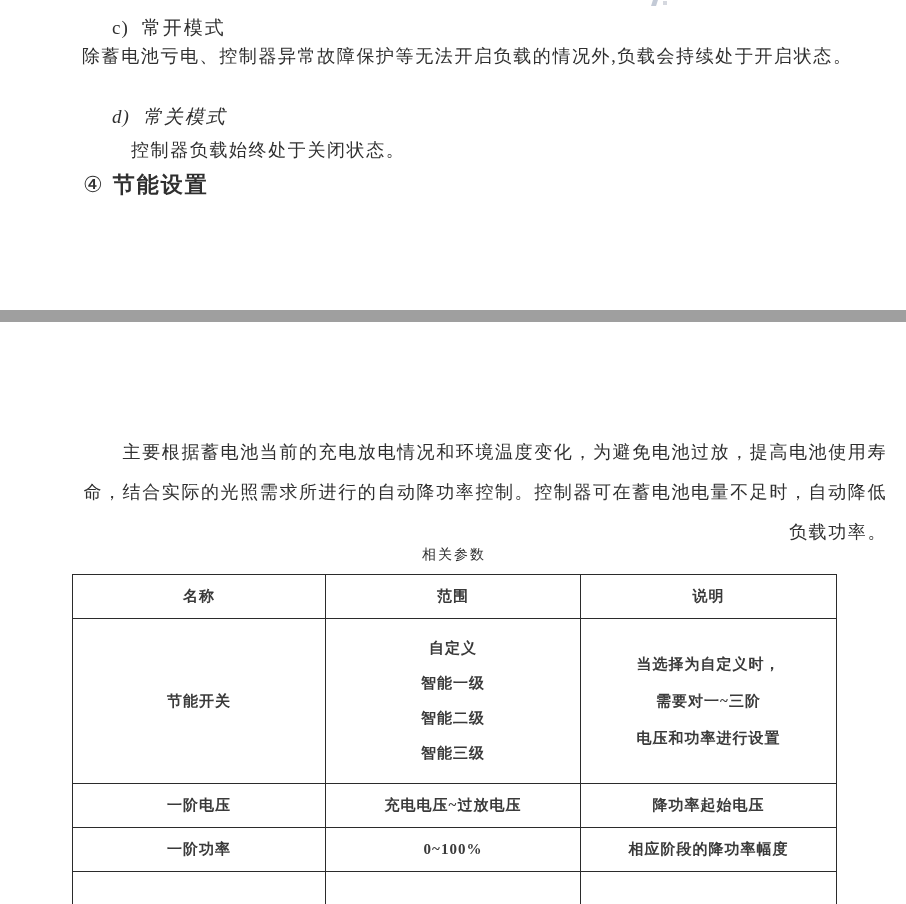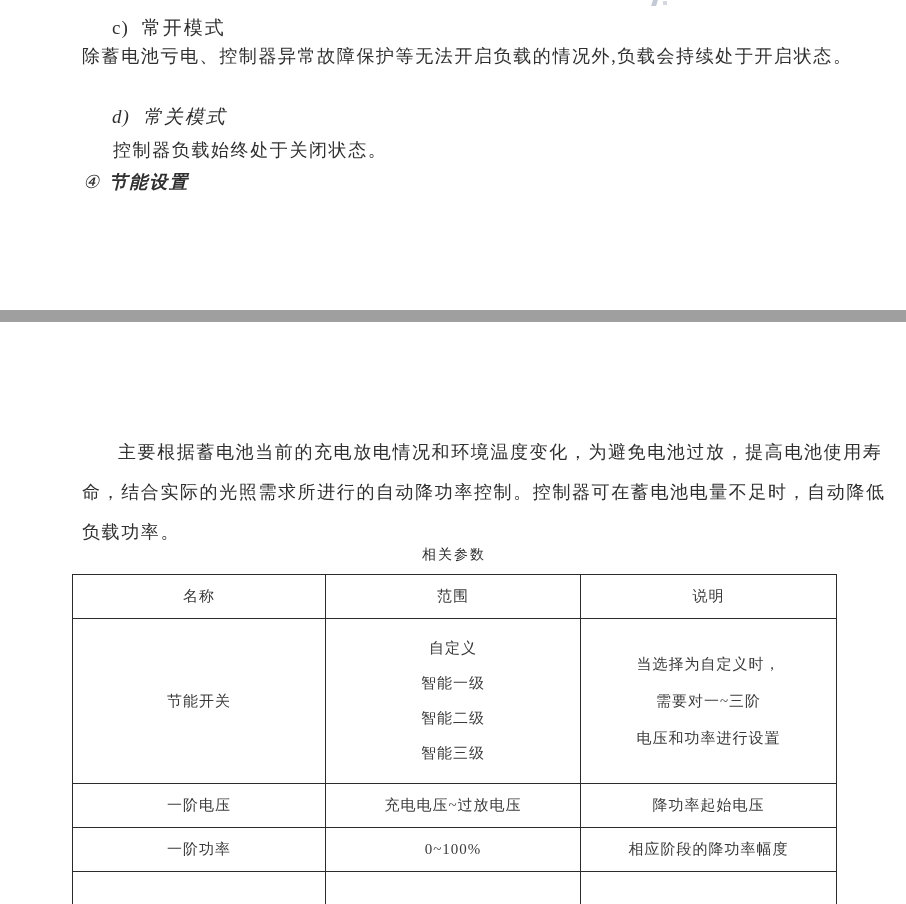--- a/index.html
+++ b/index.html
@@ -20,50 +20,50 @@
   .frag i { position: absolute; display: block; }
   .frag .m1 { left: 0;  top: 0; width: 5px; height: 6px; background: #aab3c4; opacity: .7; transform: skewX(-18deg); }
   .frag .m2 { left: 11px; top: 1px; width: 4px; height: 4px; background: #c3c8d2; opacity: .7; }
 
   .heading { font-size: 19px; letter-spacing: 1px; white-space: nowrap; }
   .heading .lbl { display: inline-block; }
   .heading .ttl { display: inline-block; margin-left: 13px; letter-spacing: 2px; }
 
   .body-text { font-size: 18px; letter-spacing: 1.6px; white-space: nowrap; }
 
-  .section4 { font-size: 18px; font-weight: bold; letter-spacing: 2px; white-space: nowrap; font-style: italic; }
+  .section4 { font-size: 22px; font-weight: bold; letter-spacing: 2px; white-space: nowrap; }
   .section4 .num { display: inline-block; font-weight: normal; }
   .section4 .ttl { display: inline-block; margin-left: 8px; }
 
   .page-divider {
     position: absolute; left: 0; top: 310px;
     width: 906px; height: 12px;
     background: var(--divider, #9f9f9f);
   }
 
   .para2 { position: absolute; left: 82px; top: 432px; width: 805px; }
-  .para2 .pline { height: 40px; line-height: 40px; font-size: 18px; letter-spacing: 1.6px; white-space: nowrap; }
+  .para2 .pline { height: 40px; line-height: 40px; font-size: 18px; letter-spacing: 1.6px; white-space: nowrap; text-align: right; }
   .para2 .pline.indent { text-indent: 36px; }
 
   .table-title {
     position: absolute; left: 72px; top: 546px; width: 764px;
     text-align: center; font-size: 14px; letter-spacing: 2px;
   }
 
   table.params {
     position: absolute; left: 72px; top: 574px;
     width: 764px; border-collapse: collapse; table-layout: fixed;
     font-size: 15px; color: #3a3a3a; text-align: center;
   }
   table.params col.c1 { width: 253px; }
   table.params col.c2 { width: 255px; }
   table.params col.c3 { width: 256px; }
   table.params th, table.params td {
     border: 1px solid #2b2b2b;
-    font-weight: normal;
+    font-weight: bold;
     vertical-align: middle;
     padding: 12px;
     letter-spacing: 1px;
   }
   tr.h-header  { height: 37px; }
   tr.h-big     { height: 142px; }
   tr.h-r2      { height: 38px; }
   tr.h-r3      { height: 36px; }
   tr.h-r4      { height: 37px; }
   tr.h-r5      { height: 21px; }
@@ -84,21 +84,21 @@
   <div class="abs heading" style="left:112px; top:15px;">
     <span class="lbl">c)</span><span class="ttl">常开模式</span>
   </div>
 
   <div class="abs body-text" style="left:82px; top:44px;text-align:center;">除蓄电池亏电、控制器异常故障保护等无法开启负载的情况外,负载会持续处于开启状态。</div>
 
   <div class="abs heading" style="left:112px; top:104px;font-style:italic;">
     <span class="lbl">d)</span><span class="ttl">常关模式</span>
   </div>
 
-  <div class="abs body-text" style="left:113px; top:138px;">控制器负载始终处于关闭状态。</div>
+  <div class="abs body-text" style="left:131px; top:138px;">控制器负载始终处于关闭状态。</div>
 
   <div class="abs section4" style="left:83px; top:170px;">
     <span class="num">④</span><span class="ttl">节能设置</span>
   </div>
 
   <div class="page-divider"></div>
 
   <div class="para2">
     <div class="pline indent">主要根据蓄电池当前的充电放电情况和环境温度变化，为避免电池过放，提高电池使用寿</div>
     <div class="pline">命，结合实际的光照需求所进行的自动降功率控制。控制器可在蓄电池电量不足时，自动降低</div>

